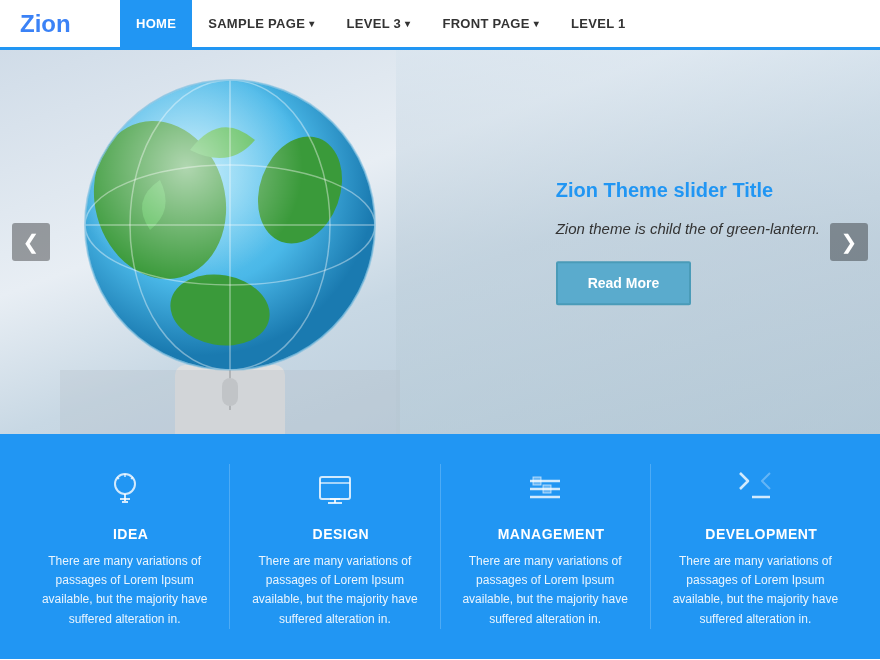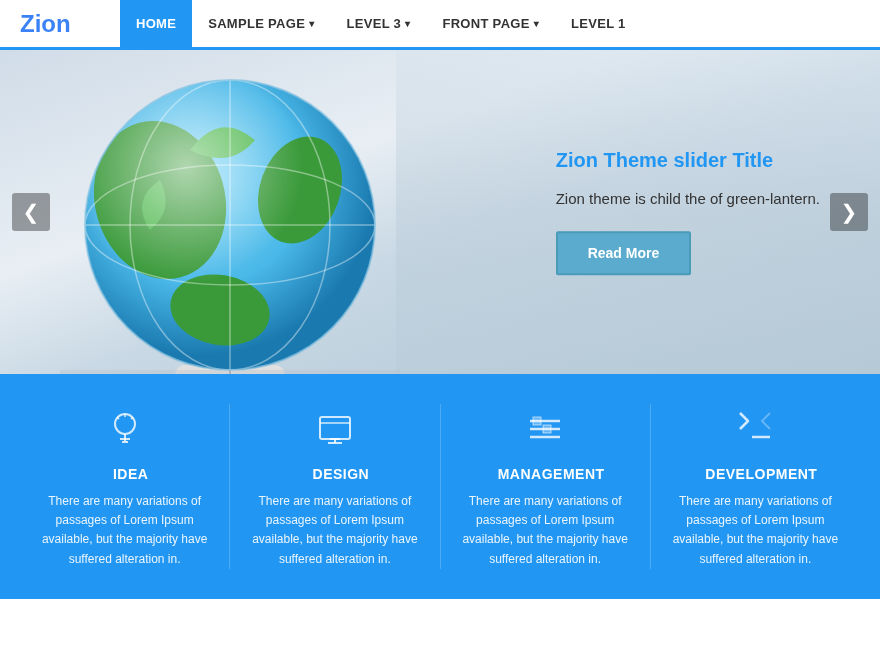--- a/index.html
+++ b/index.html
@@ -44,21 +44,21 @@
     }
     .nav-item .arrow {
       margin-left: 4px;
       font-size: 10px;
     }
 
     
     .hero {
       position: relative;
       width: 880px;
-      height: 324px;
+      height: 384px;
       background: linear-gradient(135deg, #c8d8e8 0%, #e0e8f0 40%, #d0dce8 60%, #b8ccd8 100%);
       overflow: hidden;
       display: flex;
       align-items: center;
     }
     .hero-bg {
       position: absolute;
       inset: 0;
       background: linear-gradient(160deg, #d0dce8 0%, #e8eef4 35%, #c8d8e4 55%, #b0c4d4 100%);
     }
@@ -86,20 +86,21 @@
       color: #2196f3;
       font-size: 20px;
       font-weight: bold;
       margin-bottom: 16px;
     }
     .hero-desc {
       color: #333;
       font-size: 15px;
       margin-bottom: 20px;
       line-height: 1.5;
+      font-style: italic;
     }
     .hero-btn {
       display: inline-block;
       background: #5aabcd;
       color: #fff;
       padding: 12px 30px;
       font-size: 14px;
       font-weight: bold;
       border: 2px solid #4a9bb8;
       cursor: pointer;

